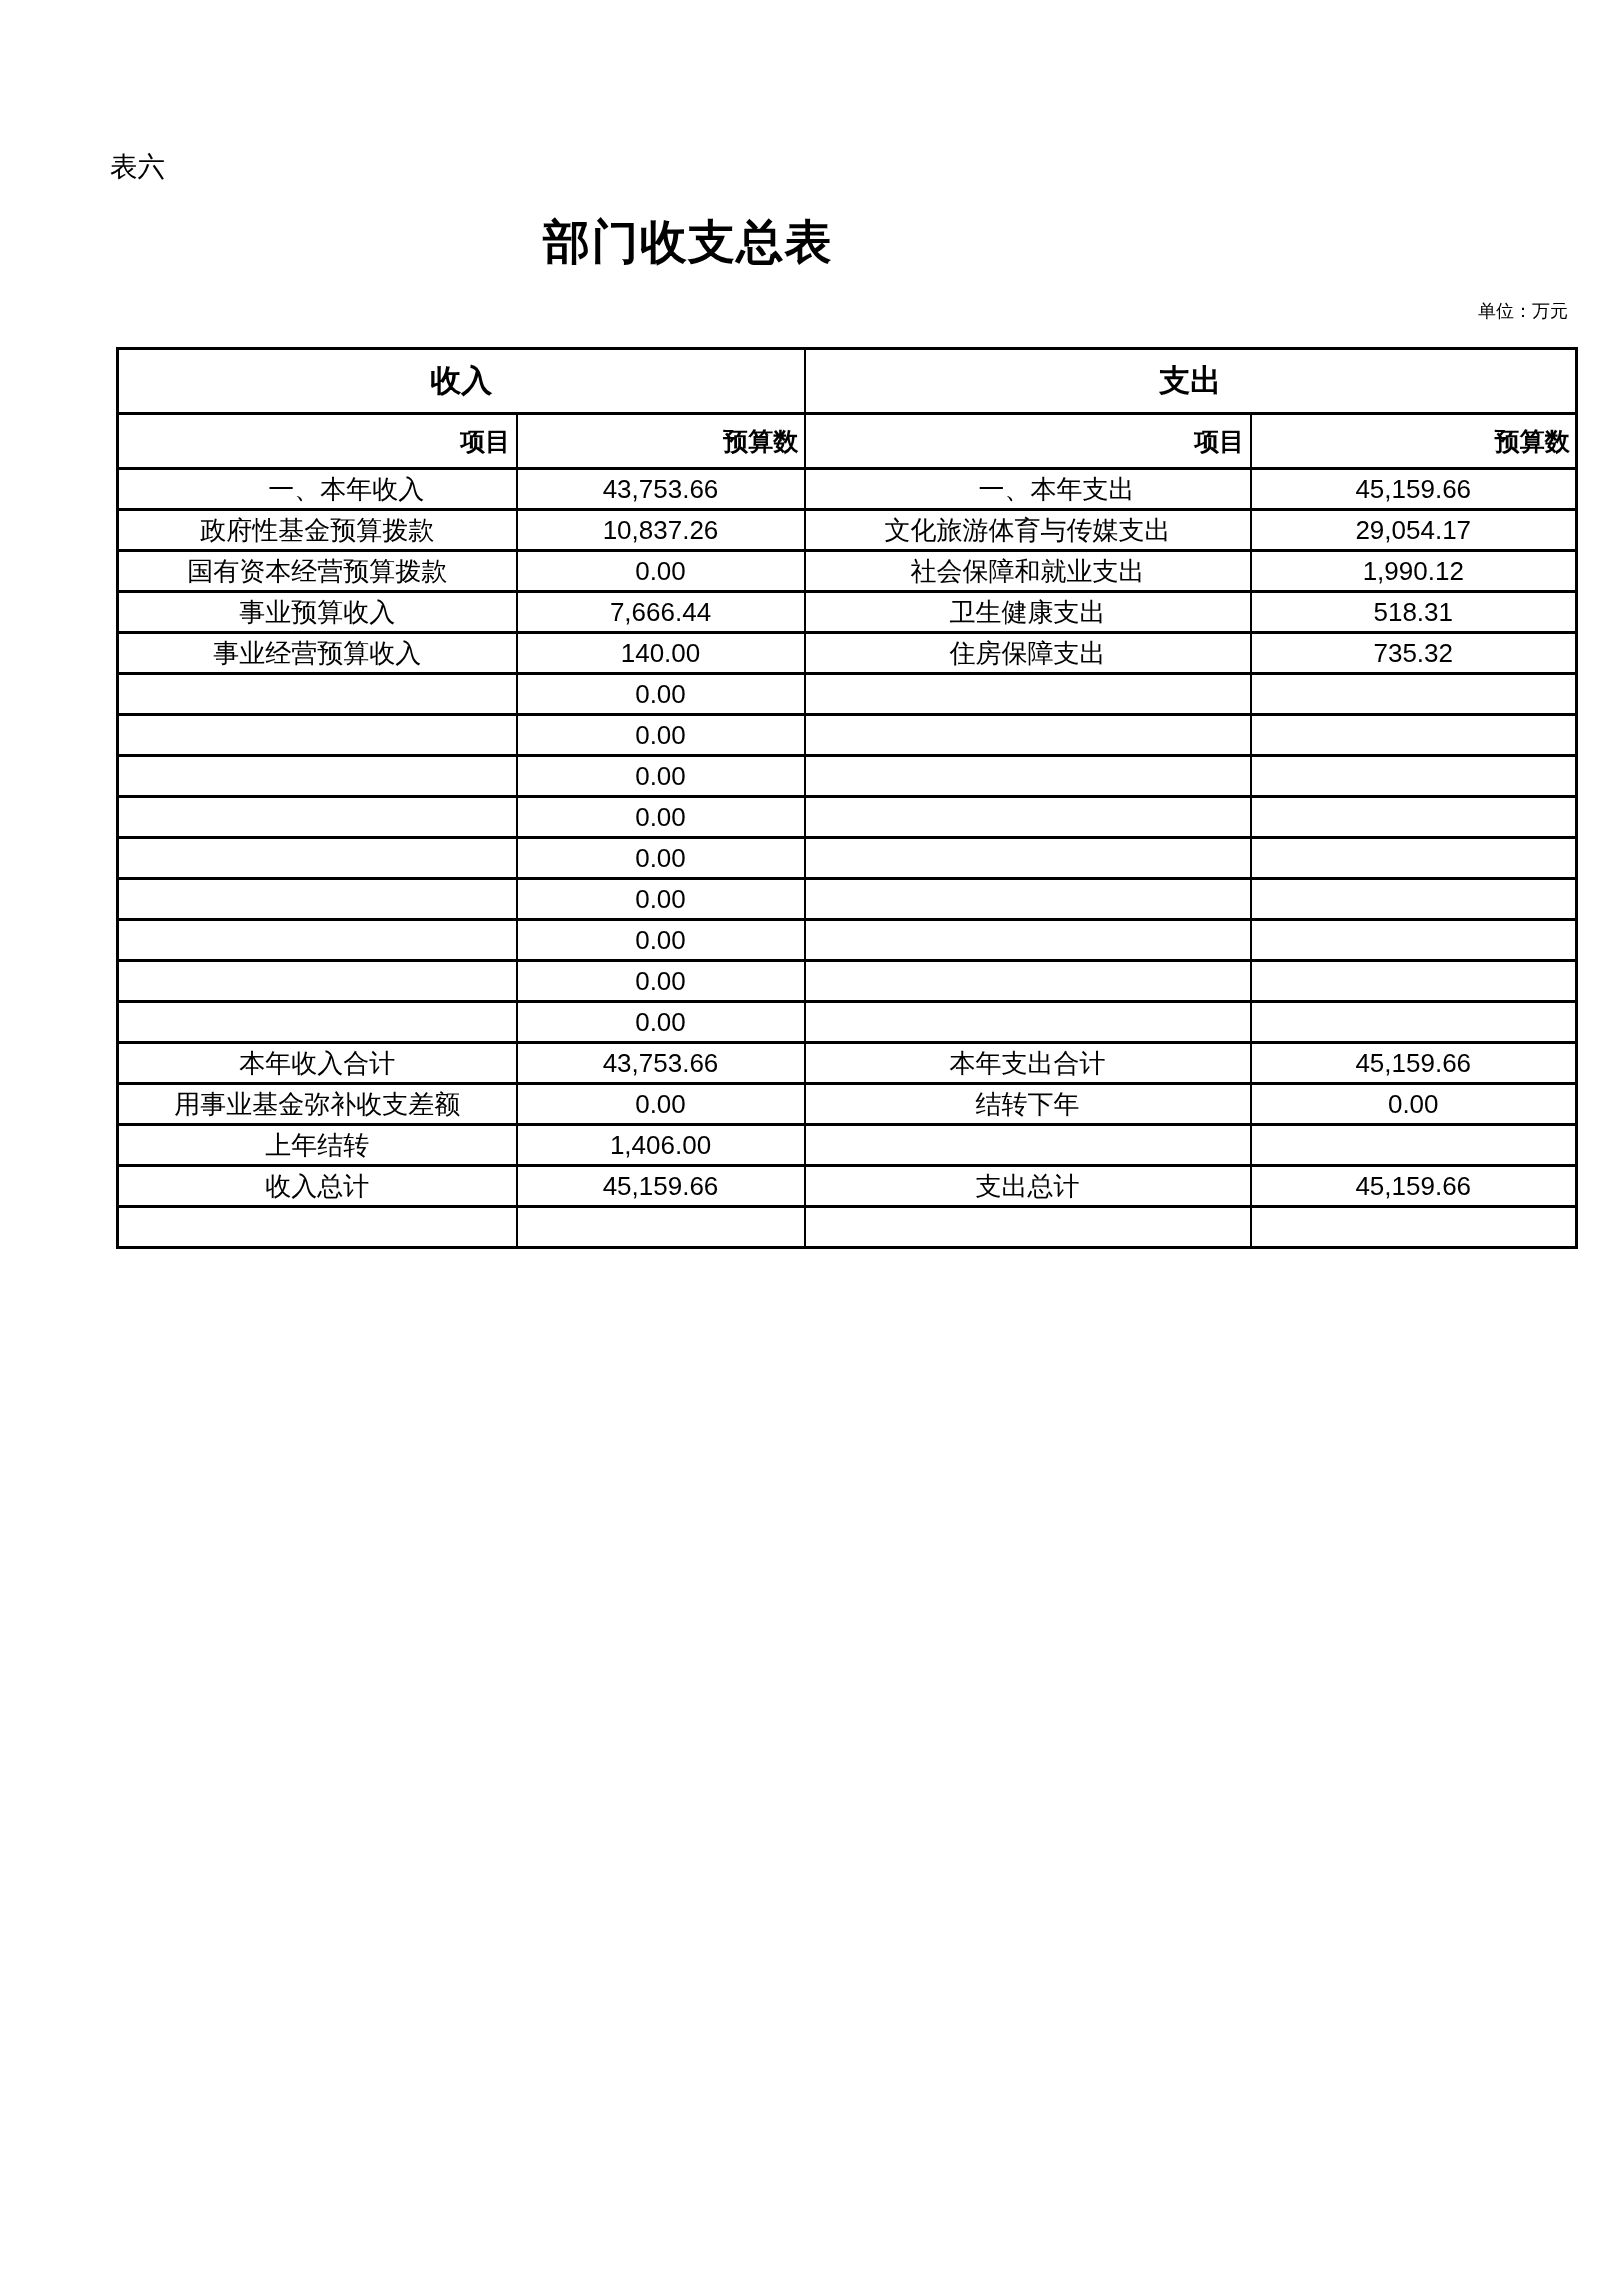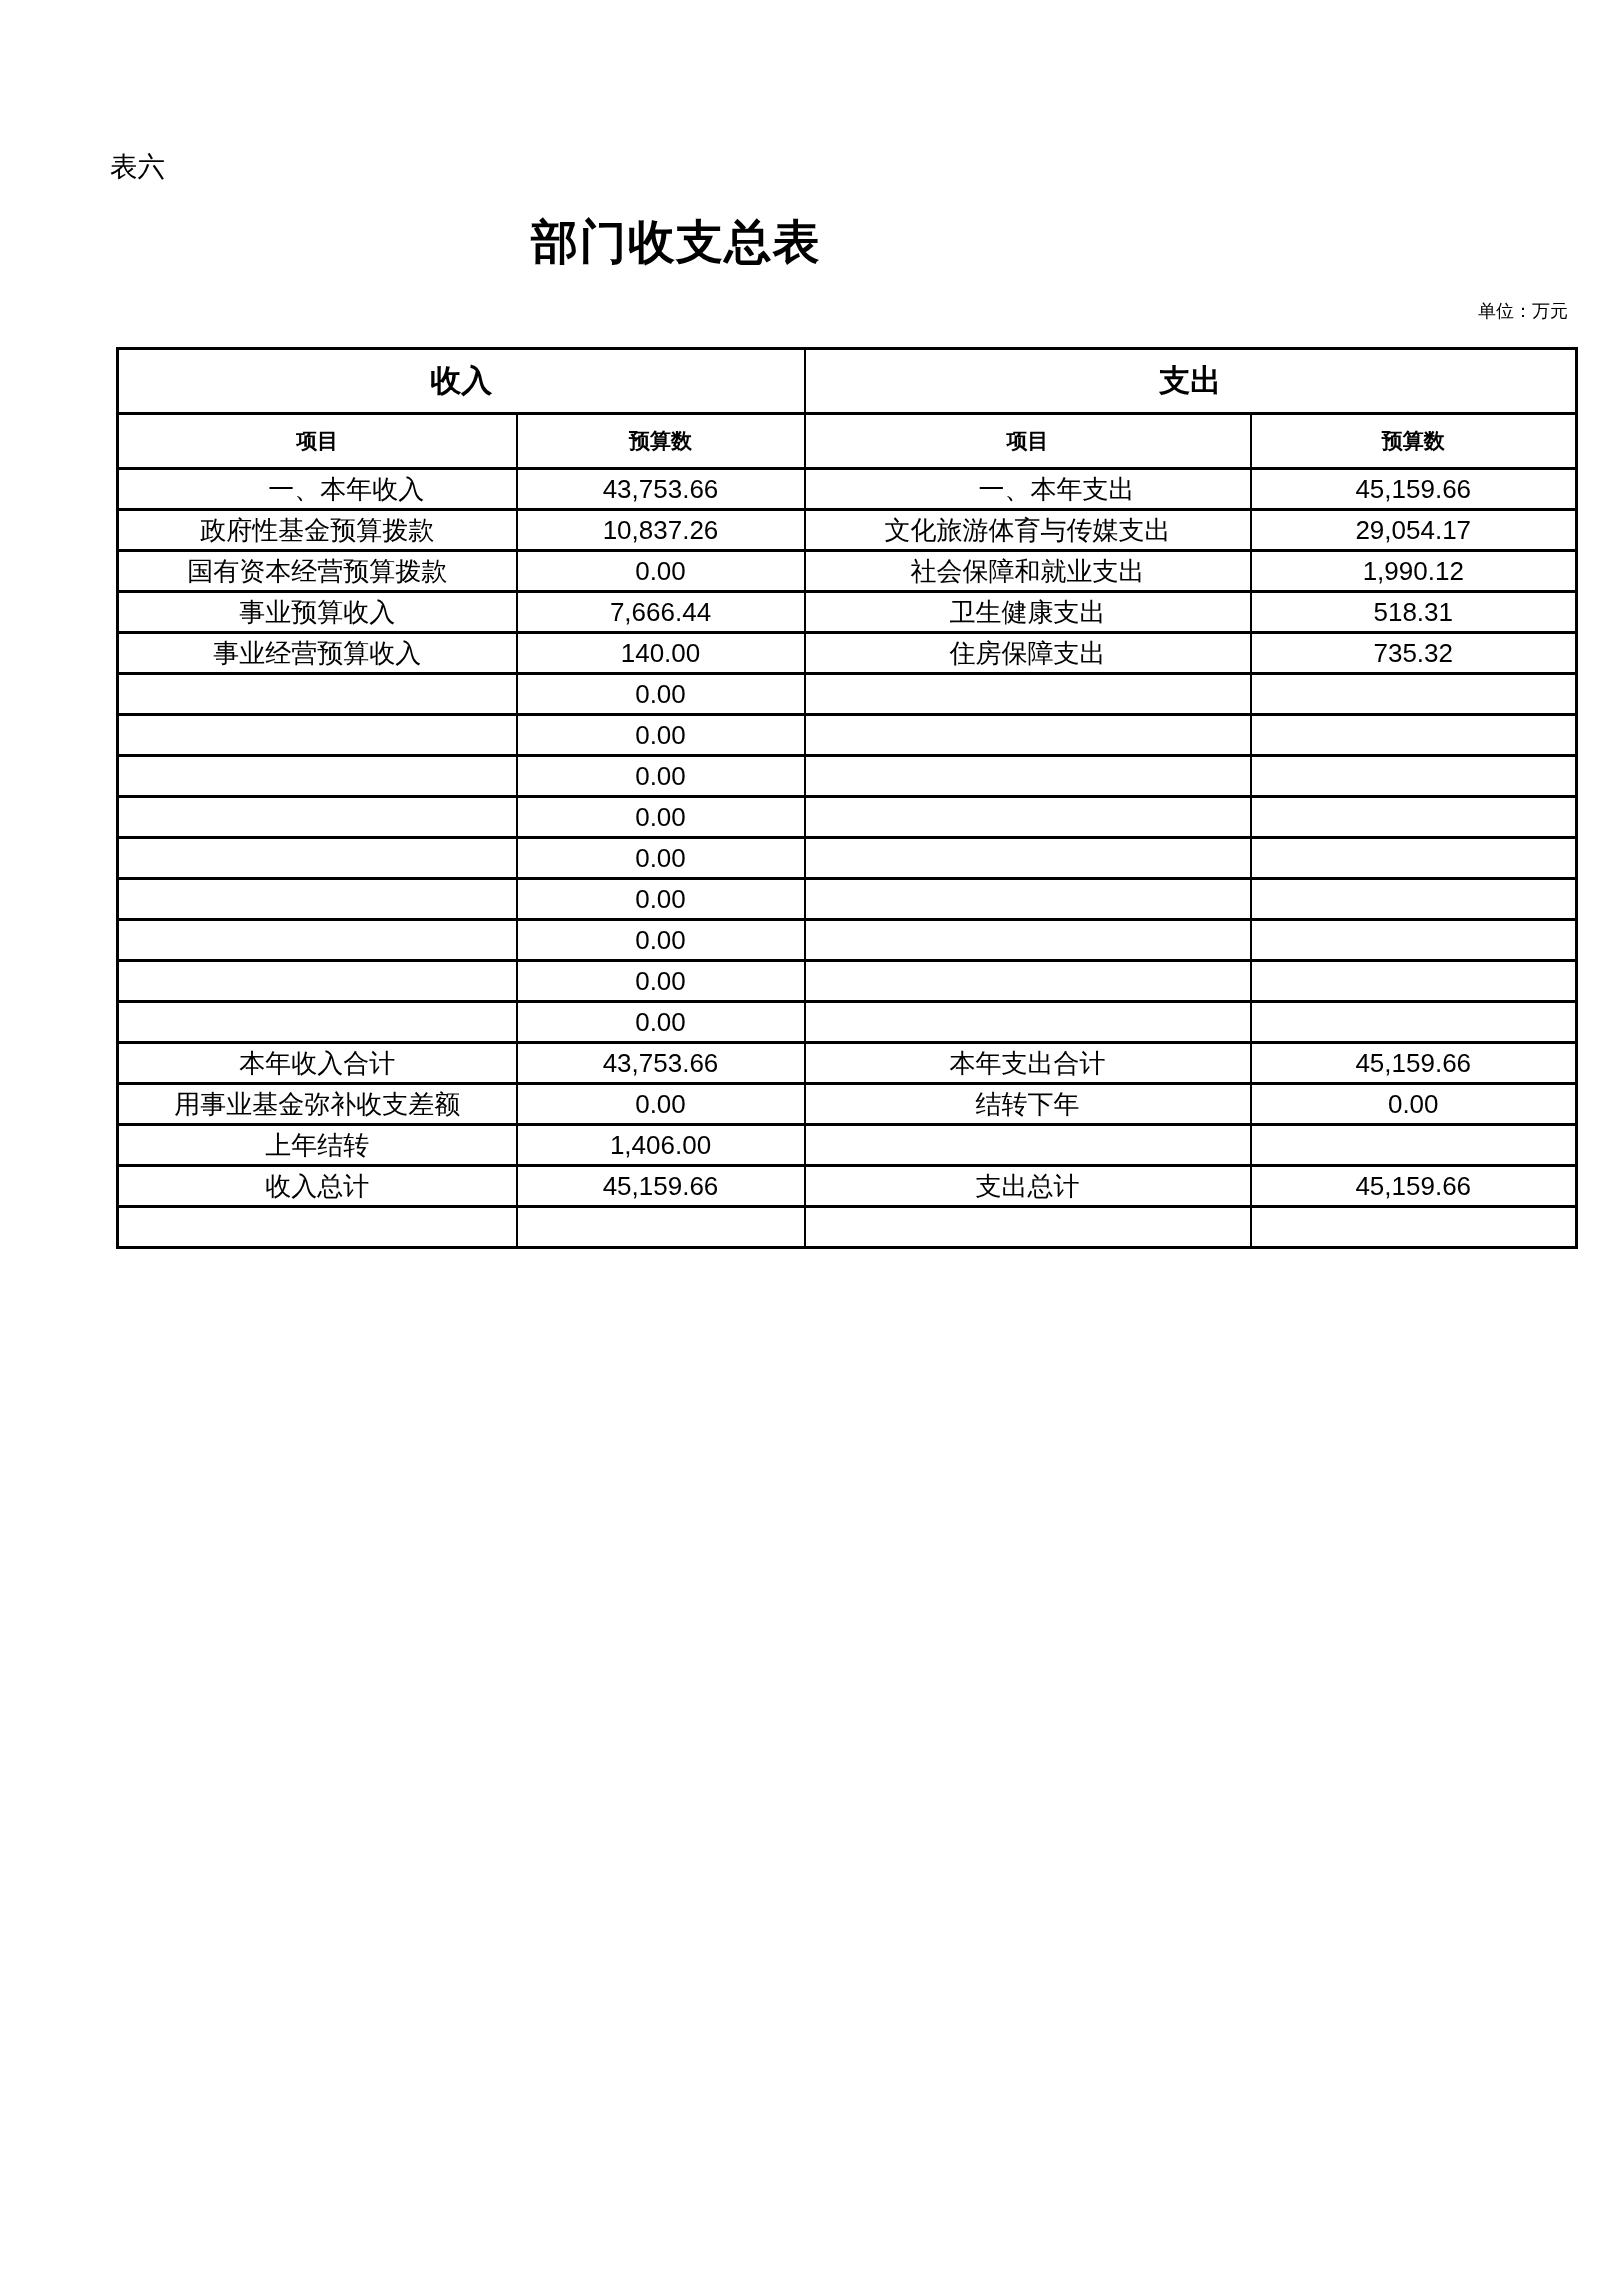--- a/index.html
+++ b/index.html
@@ -17,21 +17,21 @@
   .sheet-label {
     position: absolute;
     left: 110px;
     top: 152px;
     font-size: 27.5px;
     line-height: 1.1;
     font-family: "Liberation Serif", serif;
   }
   .page-title {
     position: absolute;
-    left: 4px;
+    left: 16px;
     top: 215px;
     width: 1344px;
     text-align: center;
     font-size: 47px;
     font-weight: bold;
     line-height: 1.15;
     font-family: "Liberation Serif", serif;
     letter-spacing: 1.3px;
   }
   .unit-note {
@@ -64,23 +64,23 @@
   }
   thead th.section {
     height: 62px;
     font-size: 31px;
     font-weight: bold;
     border-bottom: 3.9px solid #000;
     font-family: "Liberation Serif", serif;
   }
   thead th.colhead {
     height: 52px;
-    font-size: 21px;
+    font-size: 25px;
     font-weight: bold;
-    text-align: center;
+    text-align: right;
     border-bottom: 3.9px solid #000;
     font-family: "Liberation Serif", serif;
   }
   tbody td {
     height: 38px;
     font-size: 26px;
   }
   tbody td.label {
     text-align: center;
     font-family: "Liberation Serif", serif;

